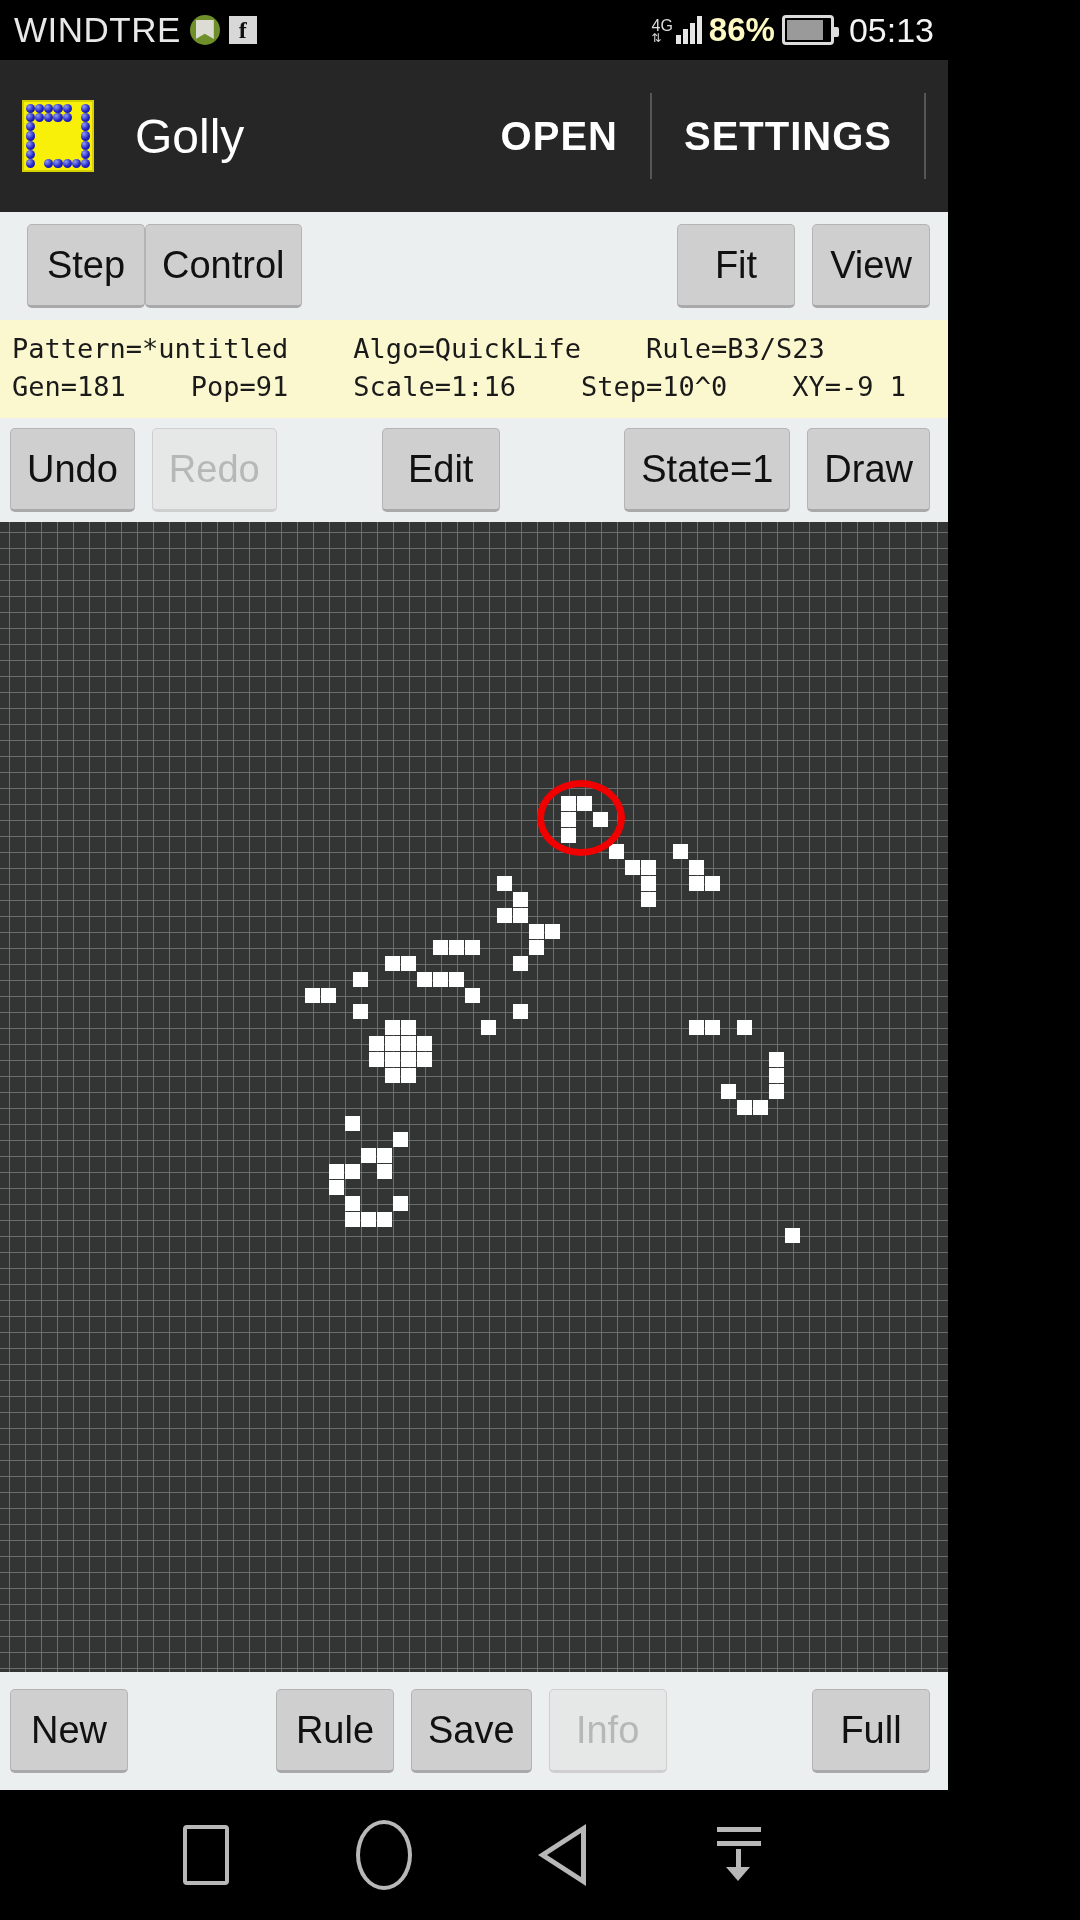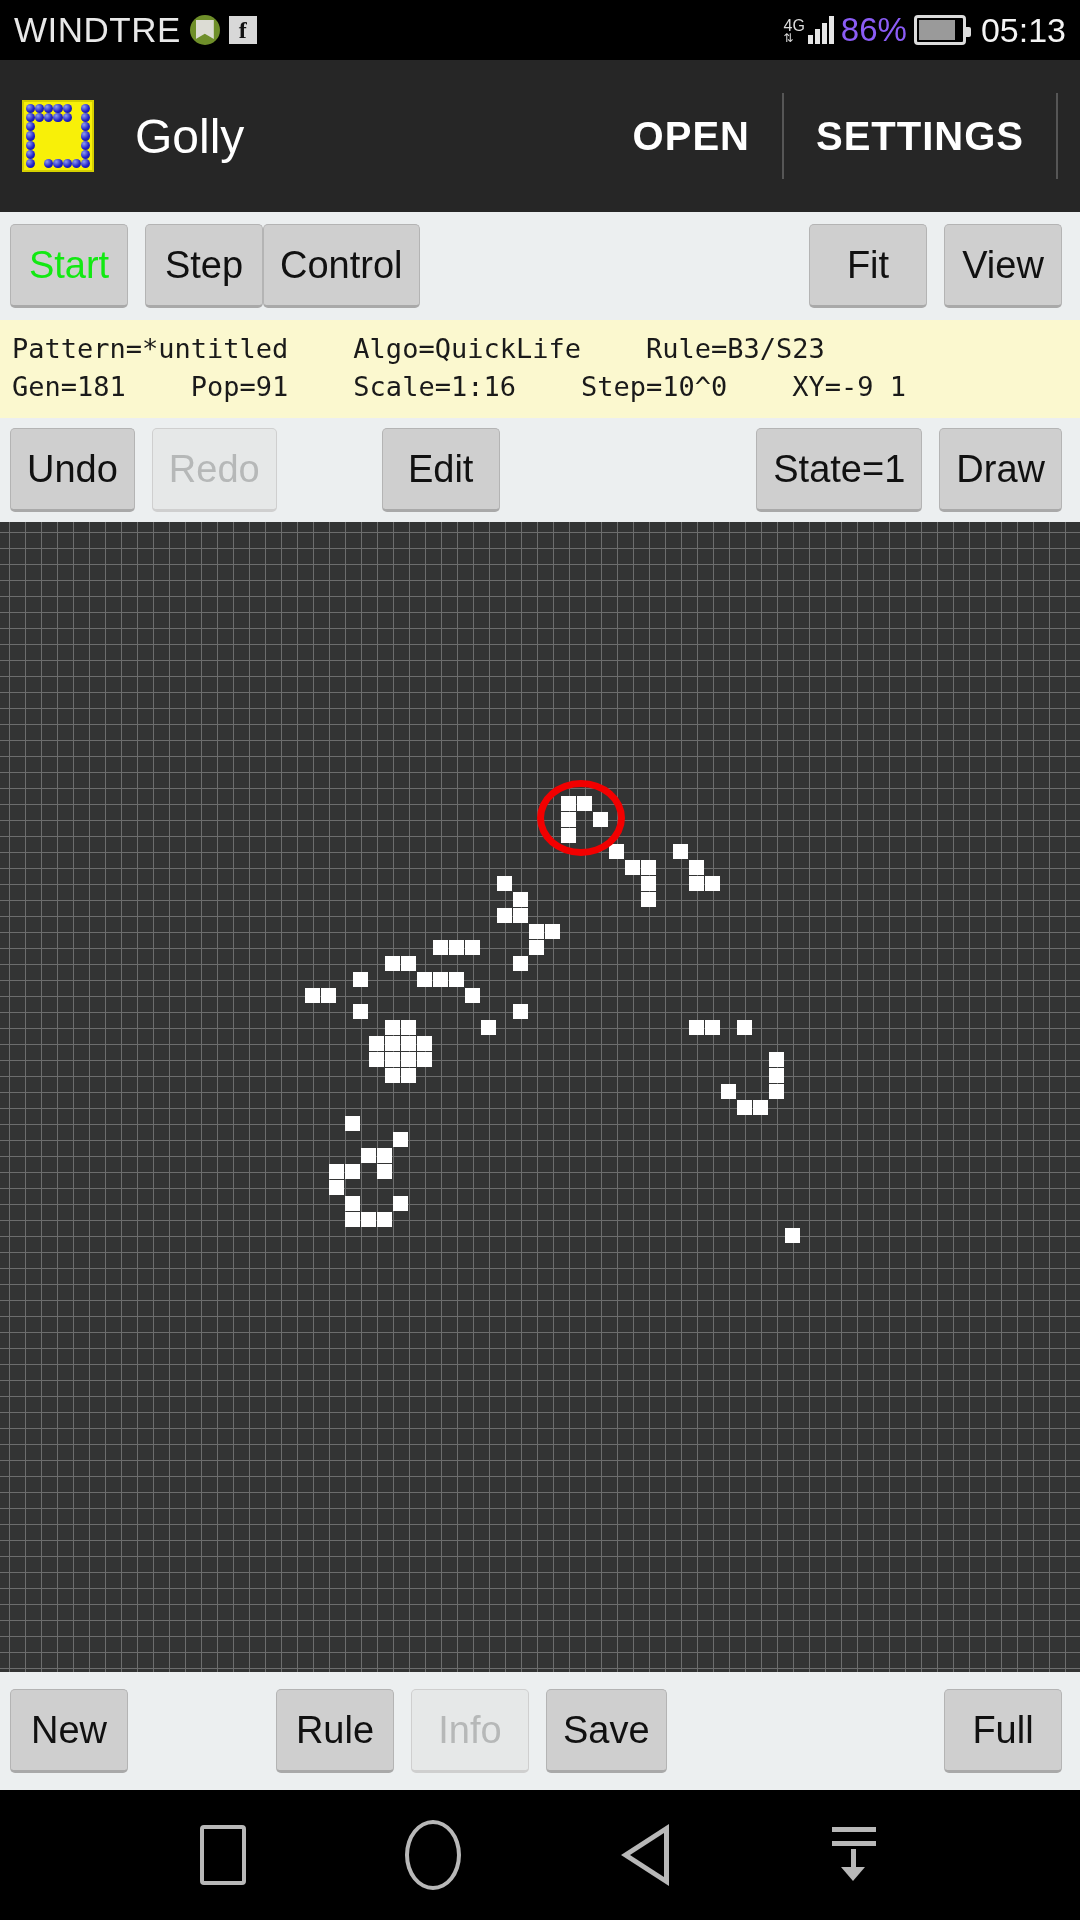--- a/index.html
+++ b/index.html
@@ -1,17 +1,17 @@
 <!DOCTYPE html>
 <html><head>
 <meta charset="utf-8">
 <style>
   html,body{margin:0;padding:0;background:#000;}
   body{width:1080px;height:1920px;font-family:"Liberation Sans",sans-serif;overflow:hidden;}
-  #app{position:relative;width:1080px;height:1920px;background:#eceff0;display:flex;flex-direction:column;}
+  #app{position:relative;width:948px;height:1920px;background:#eceff0;display:flex;flex-direction:column;}
 
   
   .statusbar{height:60px;background:#000;display:flex;align-items:center;padding:0 14px;flex:0 0 auto;}
   .sb-left{display:flex;align-items:center;gap:9px;}
   .carrier{color:#e8e8e8;font-size:35px;letter-spacing:.5px;font-family:"Liberation Sans",sans-serif;}
   .mailicon{width:30px;height:30px;border-radius:50%;background:#6f8f2a;position:relative;display:inline-block;}
   .mailicon:after{content:"";position:absolute;left:6px;top:5px;width:18px;height:19px;background:#dcdcd4;
      clip-path:polygon(0 0,100% 0,100% 100%,50% 72%,0 100%);}
   .fbicon{width:28px;height:28px;background:#d8d8d8;display:inline-flex;align-items:center;justify-content:center;
      color:#111;font-size:24px;font-weight:bold;font-family:"Liberation Serif",serif;line-height:26px;}
@@ -19,21 +19,21 @@
   .net{display:flex;align-items:flex-end;gap:3px;}
   .netlabel{display:flex;flex-direction:column;align-items:flex-start;font-size:15px;line-height:12px;color:#dcdcdc;}
   .netlabel .g4{font-size:16px;}
   .netlabel .arr{font-size:12px;letter-spacing:-1px;}
   .bars{display:flex;align-items:flex-end;gap:2px;height:28px;}
   .bars i{display:block;width:5px;background:#e6e6e6;}
   .bars i:nth-child(1){height:9px;}
   .bars i:nth-child(2){height:15px;}
   .bars i:nth-child(3){height:21px;}
   .bars i:nth-child(4){height:28px;}
-  .batt-pct{font-size:33px;color:#8b5cf6;}
+  .batt-pct{font-size:33px;color:#fef9c3;font-weight:bold;}
   .batt{width:52px;height:30px;border:3px solid #dcdcdc;border-radius:4px;position:relative;display:flex;align-items:center;padding:2px;box-sizing:border-box;}
   .batt:after{content:"";position:absolute;right:-8px;top:9px;width:5px;height:10px;background:#dcdcdc;border-radius:0 2px 2px 0;}
   .batt span{display:block;height:100%;background:#9a9a9a;width:86%;}
   .clock{font-size:34px;color:#f4f4f4;margin-left:8px;}
 
   
   .appbar{height:152px;background:#262626;display:flex;align-items:center;padding:0 22px;flex:0 0 auto;}
   .logo{width:72px;height:72px;background:#f8f008;border:2px solid #d6d000;display:grid;
         grid-template-columns:repeat(7,1fr);grid-template-rows:repeat(7,1fr);padding:2px;box-sizing:border-box;}
   .logo i{display:block;}
@@ -173,21 +173,20 @@
     <div class="apptitle">Golly</div>
     <div class="menu">
       <div class="mi">OPEN</div>
       <div class="sep"></div>
       <div class="mi">SETTINGS</div>
       <div class="sep"></div>
     </div>
   </div>
 
   <div class="toolbar t1">
-    <div class="btn wide start">Start</div>
     <div class="btn wide" style="margin-left:17px">Step</div>
     <div class="btn wide" style="">Control</div>
     <div class="sp"></div>
     <div class="btn wide">Fit</div>
     <div class="btn wide" style="margin-left:17px;margin-right:8px">View</div>
   </div>
 
   <div class="infopanel">
     <div class="infoline">Pattern=*untitled    Algo=QuickLife    Rule=B3/S23</div>
     <div class="infoline">Gen=181    Pop=91    Scale=1:16    Step=10^0    XY=-9 1</div>
@@ -277,22 +276,22 @@
         <div class="cell" style="left: 769px; top: 562px; background: rgb(255, 255, 255);"></div>
         <div class="cell" style="left: 737px; top: 578px; background: rgb(255, 255, 255);"></div>
         <div class="cell" style="left: 753px; top: 578px; background: rgb(255, 255, 255);"></div>
       </div>
     <div class="marker" id="marker" style="left: 537px; top: 258px; width: 88px; height: 76px; border-color: rgb(242, 0, 0);"></div>
   </div>
 
   <div class="toolbar t3">
     <div class="btn wide">New</div>
     <div class="btn wide" style="margin-left:148px">Rule</div>
+    <div class="btn wide" style="margin-left:17px">Save</div>
     <div class="btn wide disabled" style="margin-left:17px">Info</div>
-    <div class="btn wide" style="margin-left:17px">Save</div>
     <div class="sp"></div>
     <div class="btn wide" style="margin-right:8px">Full</div>
   </div>
 
   <div class="navbar">
     <div class="nav-recent"></div>
     <div class="nav-home"></div>
     <div class="nav-back"></div>
     <div class="nav-hide">
         <i></i>

